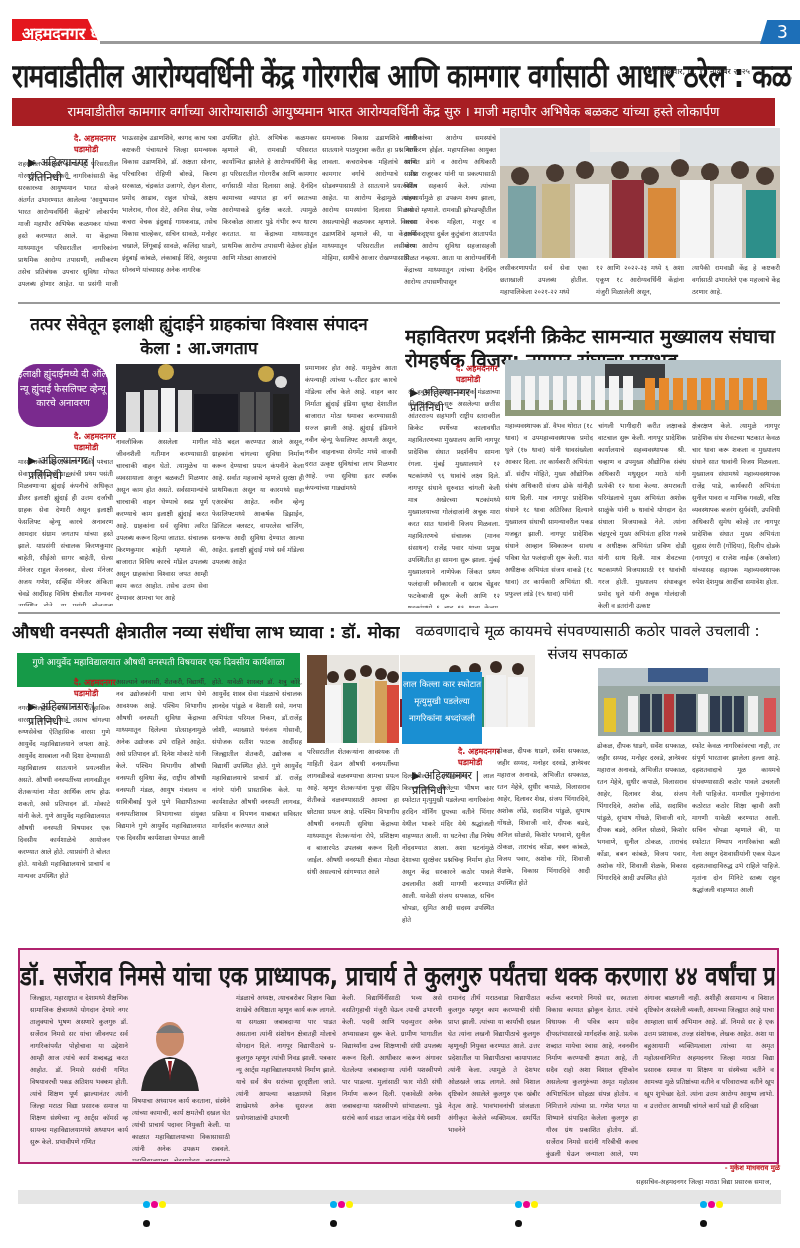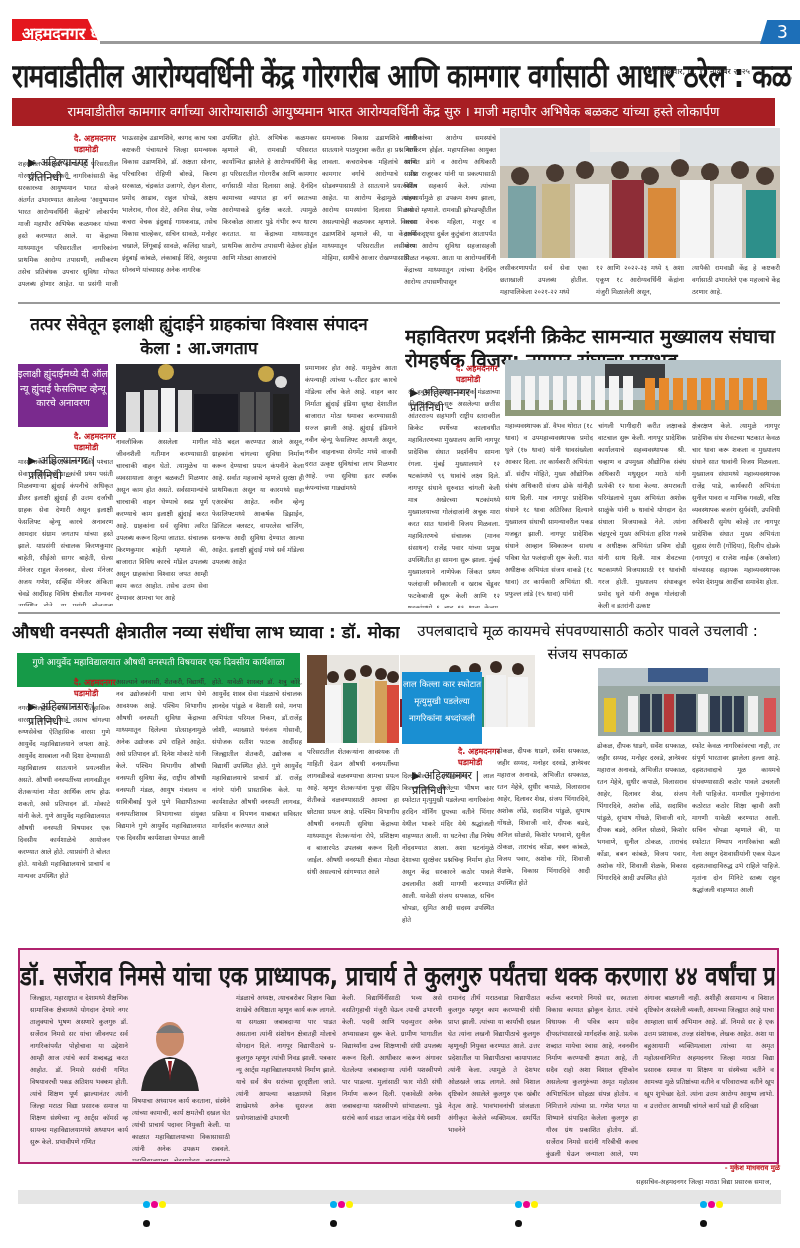--- a/index.html
+++ b/index.html
@@ -15,21 +15,21 @@
   .hl{font-weight:bold;color:#1a1a1a;white-space:nowrap;overflow:hidden;}
   #h1{left:12px;top:52px;width:780px;font-size:26px;text-align:center;letter-spacing:-0.5px;transform:scaleY(1.25);transform-origin:top;}
   #deck1{left:12px;top:98px;width:763px;height:28px;background:#a81e23;color:#fff;font-size:13px;text-align:center;line-height:28px;white-space:nowrap;overflow:hidden;}
   .byline{font-size:8px;font-weight:bold;color:#c0151b;margin-left:46px;}
   .dateline-txt{font-size:11px;color:#222;}
   .col{font-size:6.6px;line-height:12px;color:#333;text-align:justify;overflow:hidden;}
   .photo{overflow:hidden;}
   .sep{background:#999;height:2px;}
   #h2{left:14px;top:312px;width:370px;font-size:17px;text-align:center;line-height:24px;white-space:normal;}
   #h3{left:405px;top:324px;width:375px;font-size:19px;line-height:24px;white-space:normal;}
-  #purplebox{left:18px;top:364px;width:90px;height:60px;background:#7a2a8e;color:#fff;font-size:9.5px;line-height:14.5px;text-align:center;padding-top:3px;}
+  #purplebox{left:18px;top:364px;width:90px;height:60px;background:#7a2a8e;color:#fff;font-size:9.5px;line-height:14.5px;text-align:center;padding-top:3px;border-radius:19px;}
   #h4{left:12px;top:620px;width:388px;font-size:17px;text-align:left;}
   #greenbar{left:17px;top:653px;width:283px;height:34px;background:#169a48;color:#fff;font-size:9px;line-height:18px;text-align:center;white-space:nowrap;overflow:hidden;}
   #h5{left:405px;top:620px;width:365px;font-size:15px;text-align:center;line-height:23px;font-weight:normal;color:#111;white-space:normal;}
   #bluebox{left:402px;top:672px;width:80px;height:68px;background:#1a8fd2;color:#fff;font-size:8.5px;line-height:17px;text-align:center;padding-top:4px;}
   #pinkbox{left:18px;top:948px;width:757px;height:212px;background:#fbe7f1;border:2px solid #b0236e;}
   #h6{left:20px;top:956px;width:755px;font-size:22px;text-align:center;transform:scaleY(1.2);transform-origin:top;}
   #cmykbar{left:18px;top:1190px;width:763px;height:14px;background:#e5e5e5;}
   .reg{position:absolute;top:3px;width:30px;height:8px;}
   .reg i{display:inline-block;width:7px;height:7px;border-radius:50%;margin-right:1px;}
   #sig{left:690px;top:1163px;width:90px;font-size:6.8px;color:#c0151b;text-align:right;font-weight:bold;}
@@ -203,21 +203,21 @@
     <g fill="#3a2a22">
         <circle cx="55" cy="16" r="6"></circle>
         <circle cx="75" cy="14" r="6"></circle>
         <circle cx="96" cy="12" r="6"></circle>
         <circle cx="118" cy="14" r="6"></circle>
       </g>
   </svg>
 </div>
 <div class="abs col" style="left:307px;top:746px;width:92px;height:192px;">परिसरातील शेतकऱ्यांना आवश्यक ती माहिती देऊन औषधी वनस्पतींच्या लागवडीकडे वळवण्याचा आमचा प्रयत्न आहे. म्हणून शेतकऱ्यांना पुन्हा सेंद्रिय शेतीकडे वळवण्यासाठी आमचा हा छोटासा प्रयत्न आहे. पश्चिम विभागीय औषधी वनस्पती सुविधा केंद्राच्या माध्यमातून शेतकऱ्यांना रोपे, प्रशिक्षण व बाजारपेठ उपलब्ध करून दिली जाईल. औषधी वनस्पती क्षेत्रात मोठ्या संधी असल्याचे सांगण्यात आले</div>
 
-<div id="h5" class="abs hl">उपलबादाचे मूळ कायमचे संपवण्यासाठी कठोर पावले उचलावी : संजय सपकाळ</div>
+<div id="h5" class="abs hl">वळवणादाचे मूळ कायमचे संपवण्यासाठी कठोर पावले उचलावी : संजय सपकाळ</div>
 <div id="bluebox" class="abs">लाल किल्ला कार स्फोटात मृत्युमुखी पडलेल्या नागरिकांना श्रध्दांजली</div>
 <div class="abs" style="left:412px;top:745px;width:90px;">
   <div class="byline">दै. अहमदनगर घडामोडी</div>
   <div class="dateline-txt">▶ अहिल्यानगर | प्रतिनिधी –</div>
 </div>
 <div class="abs col" style="left:402px;top:770px;width:92px;height:168px;">दिल्लीतील ऐतिहासिक लाल किल्ल्याजवळ झालेल्या भीषण कार स्फोटात मृत्युमुखी पडलेल्या नागरिकांना हरदिन मॉर्निंग ग्रुपच्या वतीने भिंगार येथील भाकरे मंदिर येथे श्रद्धांजली वाहण्यात आली. या घटनेचा तीव्र निषेध नोंदवण्यात आला. अशा घटनांमुळे देशाच्या सुरक्षेवर प्रश्नचिन्ह निर्माण होत असून केंद्र सरकारने कठोर पावले उचलावीत अशी मागणी करण्यात आली. यावेळी संजय सपकाळ, सचिन चोपडा, सुमित आदी सदस्य उपस्थित होते</div>
 <div class="abs photo" style="left:598px;top:668px;width:182px;height:68px;">
   <svg width="182" height="68" viewBox="0 0 182 68">
     <rect width="182" height="68" fill="#9aa8a3"></rect>
     <rect x="0" y="0" width="182" height="18" fill="#b7c3c9"></rect>

